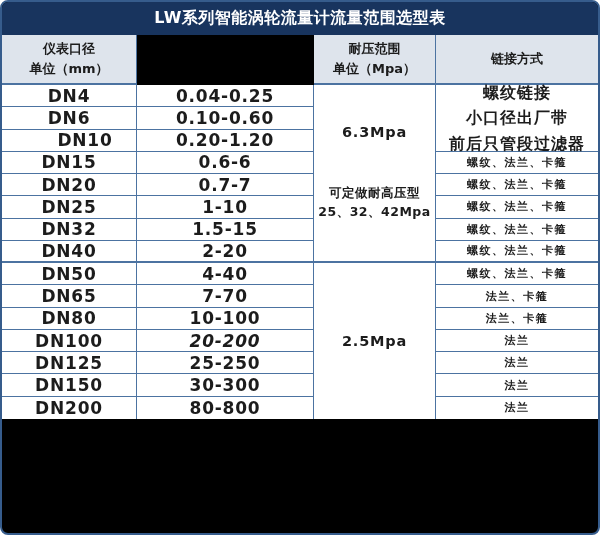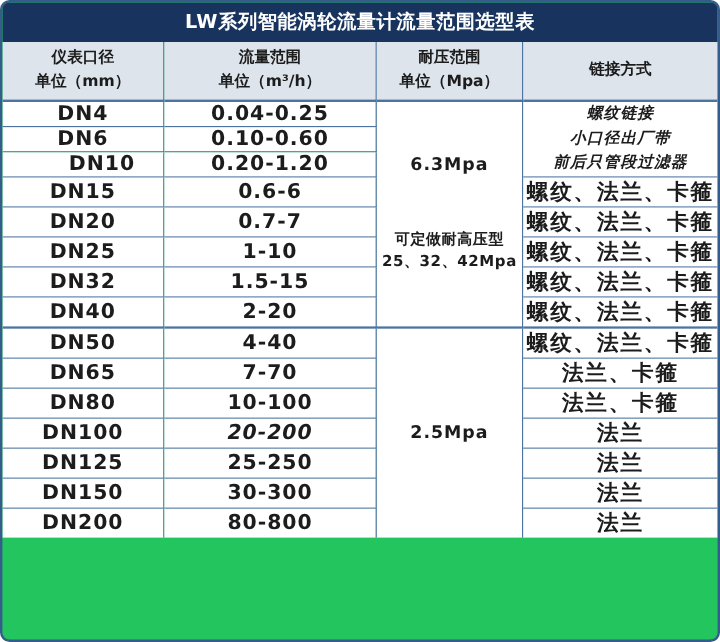--- a/index.html
+++ b/index.html
@@ -10,21 +10,21 @@
     --text:#1C1C1C;
   }
   *{box-sizing:border-box;}
   html,body{margin:0;padding:0;background:#FFFFFF;}
   body{font-family:"DejaVu Sans","Liberation Sans",sans-serif;}
   .frame{
     width:600px;height:535px;
     border:2px solid var(--frame-border);
     border-radius:8px;
     overflow:hidden;
-    background:#22c55e;
+    background:#000000;
   }
   .title-bar{
     height:33px;
     background:var(--title-bg);
     color:#fff;
     font-weight:bold;
     font-size:16px;
     letter-spacing:0.5px;
     display:flex;align-items:center;justify-content:center;
   }
@@ -49,59 +49,54 @@
     background:var(--header-bg);
     font-size:13px;
     line-height:1.55;
     border-bottom-width:2px;
   }
   .h1{grid-column:1;grid-row:1;}
   .h2{grid-column:2;grid-row:1;}
   .h3{grid-column:3;grid-row:1;}
   .h4{grid-column:4;grid-row:1;border-right:none;}
   .dn-cell,.flow-cell{font-size:17px;letter-spacing:0.8px;}
-  .link-cell{font-size:18px;letter-spacing:1.5px;border-right:none;}
+  .link-cell{font-size:11px;letter-spacing:1.5px;border-right:none;}
   .major{border-bottom-width:2px;}
   .last-row{border-bottom:none;}
   .pressure-high{
     grid-column:3;grid-row:2 / span 8;
     gap:44px;
     border-bottom-width:2px;
   }
   .pressure-low{
     grid-column:3;grid-row:10 / span 7;
     border-bottom:none;
   }
   .pressure-value{font-size:14.5px;letter-spacing:0.8px;}
   .pressure-note{font-size:12.5px;line-height:1.5;letter-spacing:0.5px;}
   .link-merged{
     grid-column:4;grid-row:2 / span 3;
     border-right:none;
-    font-size:13px;
+    font-size:16px;
     line-height:1.6;
     letter-spacing:1px;
-    font-style:italic;
   }
 </style>
 </head>
 <body>
 
 <div class="frame">
 
   <div class="title-bar">LW系列智能涡轮流量计流量范围选型表</div>
 
   <div class="grid" id="grid">
 
     <div class="cell header h1">
       <div>仪表口径</div>
       <div>单位（mm）</div>
-    </div>
-    <div class="cell header h2">
-      <div>流量范围</div>
-      <div>单位（m³/h）</div>
     </div>
     <div class="cell header h3">
       <div>耐压范围</div>
       <div>单位（Mpa）</div>
     </div>
     <div class="cell header h4">
       <div>链接方式</div>
     </div>
 
     <div class="cell pressure-high">

